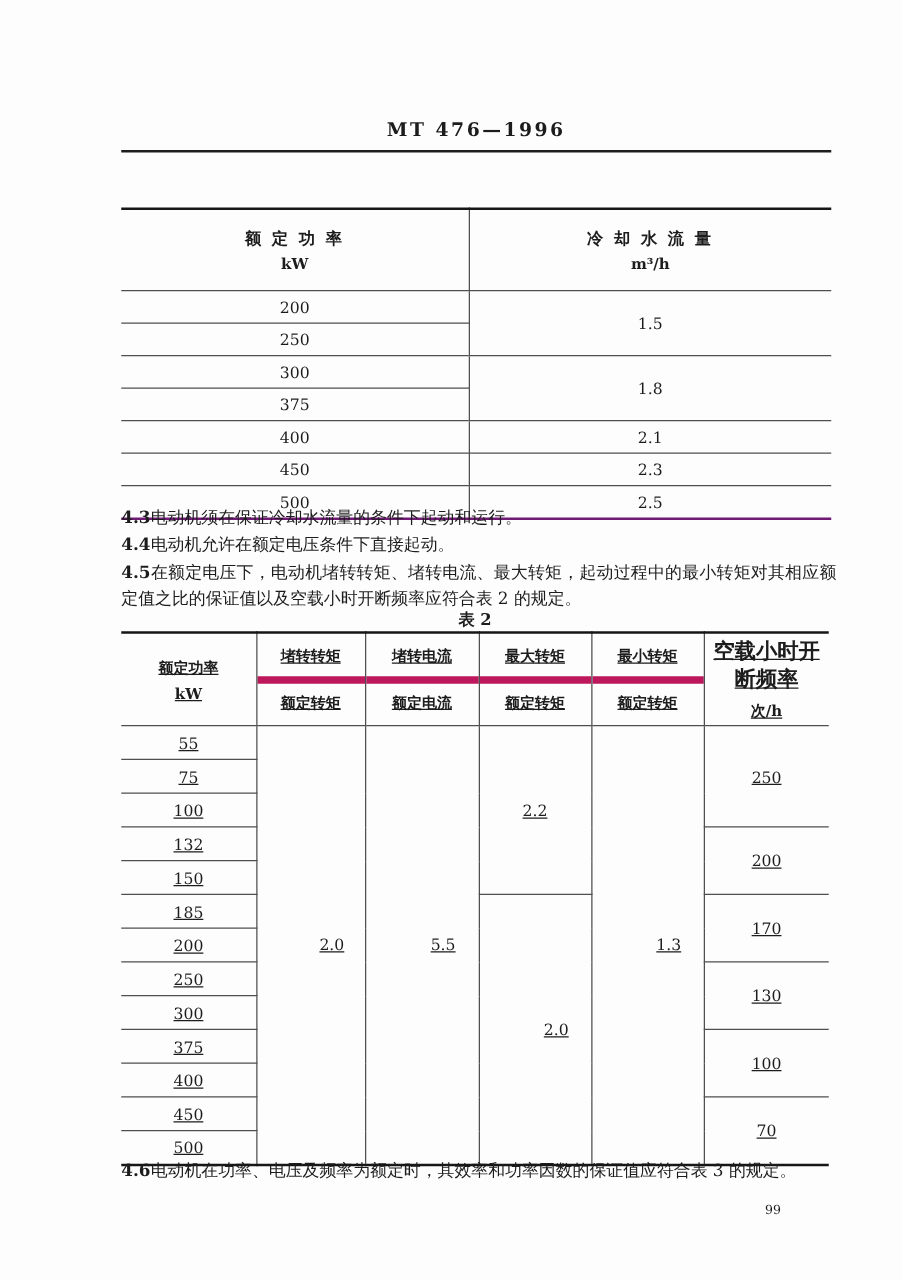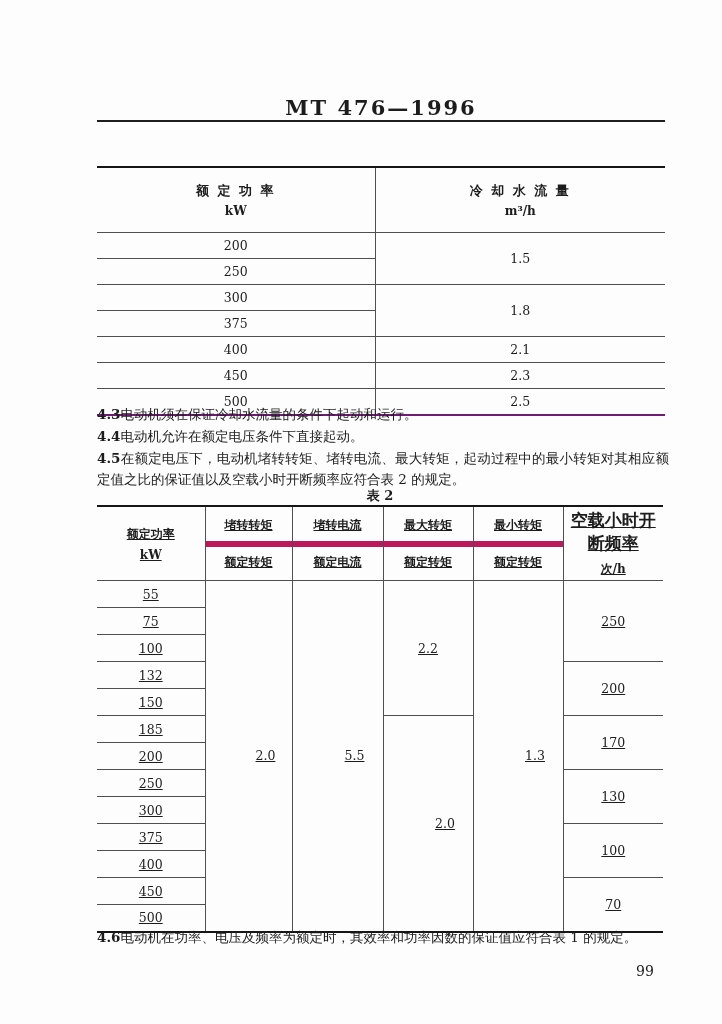--- a/index.html
+++ b/index.html
@@ -6,21 +6,21 @@
   .page{
     position:relative;
     width:722px;height:1024px;
     background:#fdfdfd;
     font-family:"DejaVu Serif", serif;
     color:#1c1c1c;
     overflow:hidden;
   }
   .doc-title{
     position:absolute;top:95px;left:97px;width:568px;
-    text-align:center;font-size:21px;font-weight:bold;letter-spacing:2px;
+    text-align:center;font-size:15px;font-weight:bold;letter-spacing:2px;
   }
   .header-rule{
     position:absolute;top:120px;left:97px;width:568px;height:2px;background:#1e1e1e;
   }
   .t1-caption{
     position:absolute;top:133px;left:97px;width:568px;
     text-align:center;font-size:13px;font-weight:bold;
   }
   table{border-collapse:collapse;table-layout:fixed;}
   
@@ -67,21 +67,21 @@
   .t2 td{text-align:center;vertical-align:middle;padding:0;}
   .t2 td.c1{border-right:1px solid #4f4f4f;border-bottom:1px solid #4f4f4f;}
   .t2 td.cmid{border-right:1px solid #4f4f4f;padding-left:34px;}
   .t2 td.c4a{border-right:1px solid #4f4f4f;border-bottom:1px solid #4f4f4f;}
   .t2 td.c6{border-bottom:1px solid #4f4f4f;}
   .t2 tr.lastrow td.c1{border-bottom:none;}
   .t2 td.c6last{border-bottom:none;}
   .s46{
     position:absolute;top:927px;left:97px;width:580px;font-size:13.5px;line-height:21px;
   }
-  .pageno{position:absolute;top:963px;left:612px;font-size:14px;margin-left:24px;}
+  .pageno{position:absolute;top:963px;left:612px;font-size:10px;}
 </style>
 </head>
 <body>
 
 <div class="page">
 
   <div class="doc-title">MT 476—1996</div>
   <div class="header-rule"></div>
 
 
@@ -225,18 +225,18 @@
         <td class="c1">450</td>
         <td class="c6 c6last" rowspan="2">70</td>
       </tr>
       <tr class="lastrow">
         <td class="c1">500</td>
       </tr>
     </tbody>
   </table>
 
   <div class="s46">
-    <span class="snum">4.6</span><span>电动机在功率、电压及频率为额定时，其效率和功率因数的保证值应符合表 1 的规定。</span>
+    <span class="snum">4.6</span><span>电动机在功率、电压及频率为额定时，其效率和功率因数的保证值应符合表 3 的规定。</span>
   </div>
 
   <div class="pageno">99</div>
 
 </div>
 
 </body></html>

